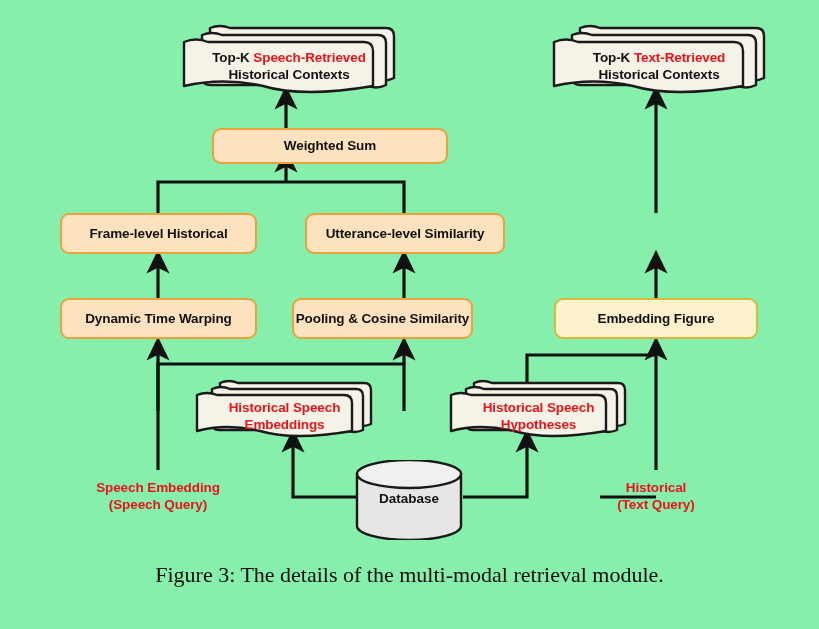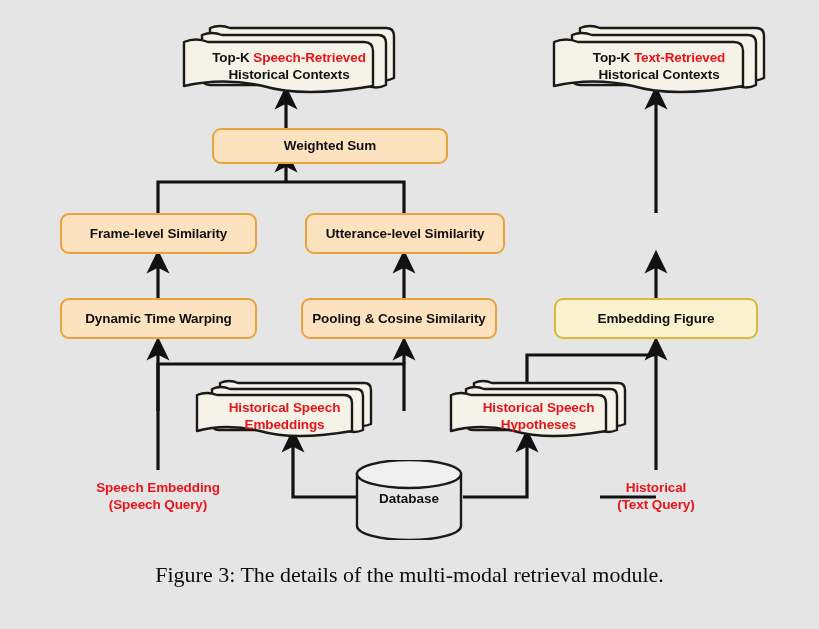--- a/index.html
+++ b/index.html
@@ -7,21 +7,21 @@
     padding: 0;
     background: #ffffff;
   }
   body {
     font-family: "Liberation Sans", sans-serif;
   }
   #figure-root {
     position: relative;
     width: 819px;
     height: 629px;
-    background: #e5e5e5;
+    background: #86efac;
     overflow: hidden;
   }
   #wires {
     position: absolute;
     left: 0;
     top: 0;
     width: 819px;
     height: 629px;
     pointer-events: none;
   }
@@ -182,28 +182,28 @@
       </g>
     </svg>
     <div class="stk-label" style="top:28px;">
       <span class="ink-black">Top-K </span><span class="ink-red">Text-Retrieved</span>
     </div>
     <div class="stk-label ink-black" style="top:45px;">Historical Contexts</div>
   </div>
 
   <div class="pbox peach" style="left:188px; top:128px; width:236px; height:36px;margin-left:24px;">Weighted Sum</div>
 
-  <div class="pbox peach" style="left:60px; top:213px; width:197px; height:41px;">Frame-level Similarity</div>
+  <div class="pbox peach" style="left:60px; top:213px; width:197px; height:41px;">Frame-level Historical</div>
 
   <div class="pbox peach" style="left:305px; top:213px; width:200px; height:41px;">Utterance-level Similarity</div>
 
 
   <div class="pbox peach" style="left:60px; top:298px; width:197px; height:41px;">Dynamic Time Warping</div>
 
-  <div class="pbox peach" style="left:301px; top:298px; width:196px; height:41px;">Pooling &amp; Cosine Similarity</div>
+  <div class="pbox peach" style="left:292px; top:298px; width:181px; height:41px;">Pooling &amp; Cosine Similarity</div>
 
   <div class="pbox cream" style="left:554px; top:298px; width:204px; height:41px;">Embedding Figure</div>
 
   <div class="stack" style="left:192px; top:378px; width:185px; height:63px;">
     <svg width="185" height="63" viewBox="0 0 185 63">
       <g stroke="#1a1a1a" stroke-width="2.4" fill="#f5f2e8" stroke-linejoin="round">
         <path d="M28,5 q9,-4 18,0 L172,5 q7,0 7,7 L179,46 q-9,4 -18,0 L35,46 q-7,0 -7,-7 Z"></path>
         <path d="M20,11 q9,-4 18,0 L164,11 q7,0 7,7 L171,52 q-9,4 -18,0 L27,52 q-7,0 -7,-7 Z"></path>
         <path d="M5,17 q10,-4 20,0 L152,17 q8,0 8,8 L160,53 q-58,10 -92,0 q-34,-8 -63,0 L5,25 Z"></path>
       </g>

